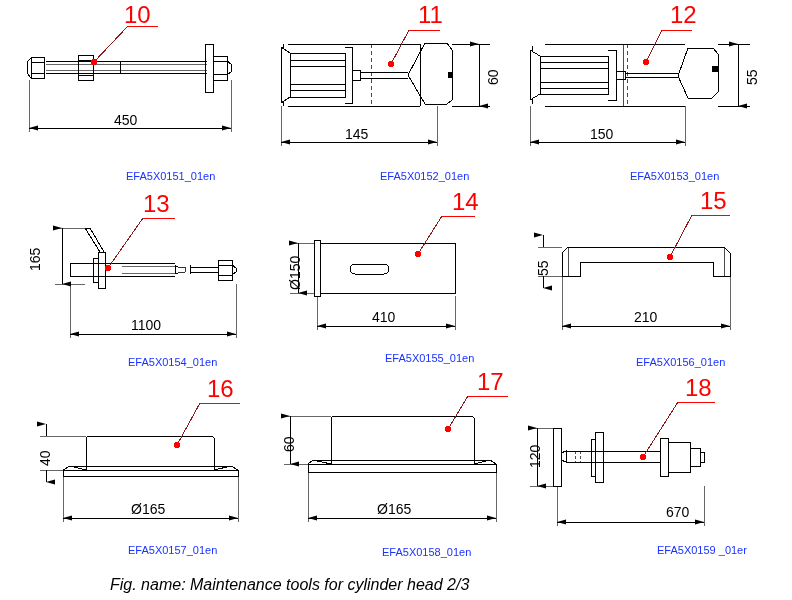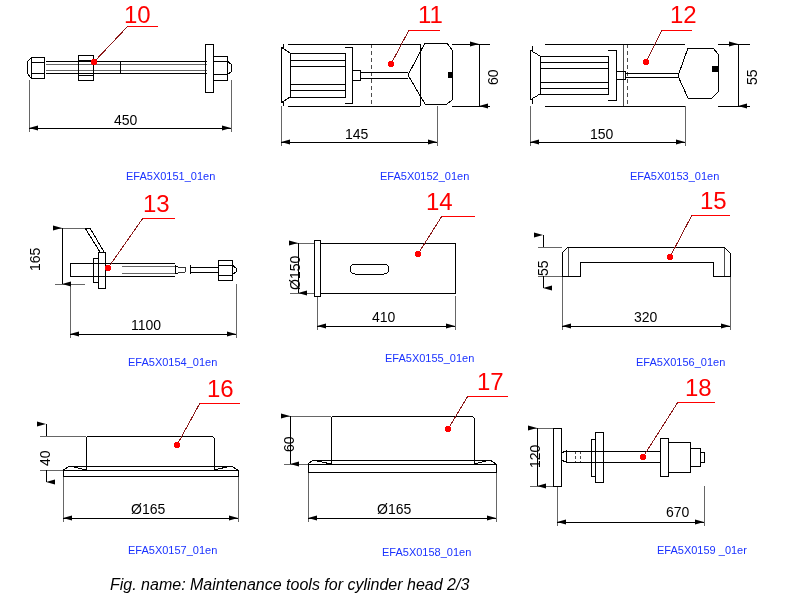--- a/index.html
+++ b/index.html
@@ -355,42 +355,42 @@
       </g>
       <circle cx="643" cy="457" r="3" fill="#ff0000" stroke="none"></circle>
 
     </g>
   </svg>
 
   <div class="callout-num" style="left:124px; top:3px;">10</div>
   <div class="callout-num" style="left:418px; top:3px;">11</div>
   <div class="callout-num" style="left:670px; top:3px;">12</div>
   <div class="callout-num" style="left:143px; top:192px;">13</div>
-  <div class="callout-num" style="left:426px; top:190px;text-align:right;">14</div>
+  <div class="callout-num" style="left:452px; top:190px;text-align:right;">14</div>
   <div class="callout-num" style="left:700px; top:189px;text-align:center;">15</div>
   <div class="callout-num" style="left:207px; top:377px;">16</div>
   <div class="callout-num" style="left:477px; top:370px;">17</div>
   <div class="callout-num" style="left:685px; top:376px;">18</div>
 
   <div class="dimtext" style="left:114px; top:113px;">450</div>
 
   <div class="dimtext" style="left:345px; top:127px;">145</div>
   <div class="dimtext vert" style="left:486px; top:85px;">60</div>
 
   <div class="dimtext" style="left:590px; top:127px;">150</div>
   <div class="dimtext vert" style="left:745px; top:85px;">55</div>
 
   <div class="dimtext vert" style="left:28px; top:271px;">165</div>
   <div class="dimtext" style="left:131px; top:318px;">1100</div>
 
   <div class="dimtext vert" style="left:288px; top:290px;">Ø150</div>
   <div class="dimtext" style="left:372px; top:310px;">410</div>
 
   <div class="dimtext vert" style="left:536px; top:276px;">55</div>
-  <div class="dimtext" style="left:634px; top:310px;">320</div>
+  <div class="dimtext" style="left:634px; top:310px;">210</div>
 
   <div class="dimtext vert" style="left:38px; top:466px;">40</div>
   <div class="dimtext" style="left:131px; top:502px;">Ø165</div>
 
   <div class="dimtext vert" style="left:282px; top:452px;">60</div>
   <div class="dimtext" style="left:377px; top:502px;">Ø165</div>
 
   <div class="dimtext vert" style="left:528px; top:468px;">120</div>
   <div class="dimtext" style="left:618px; top:505px;margin-left:48px;">670</div>
 

